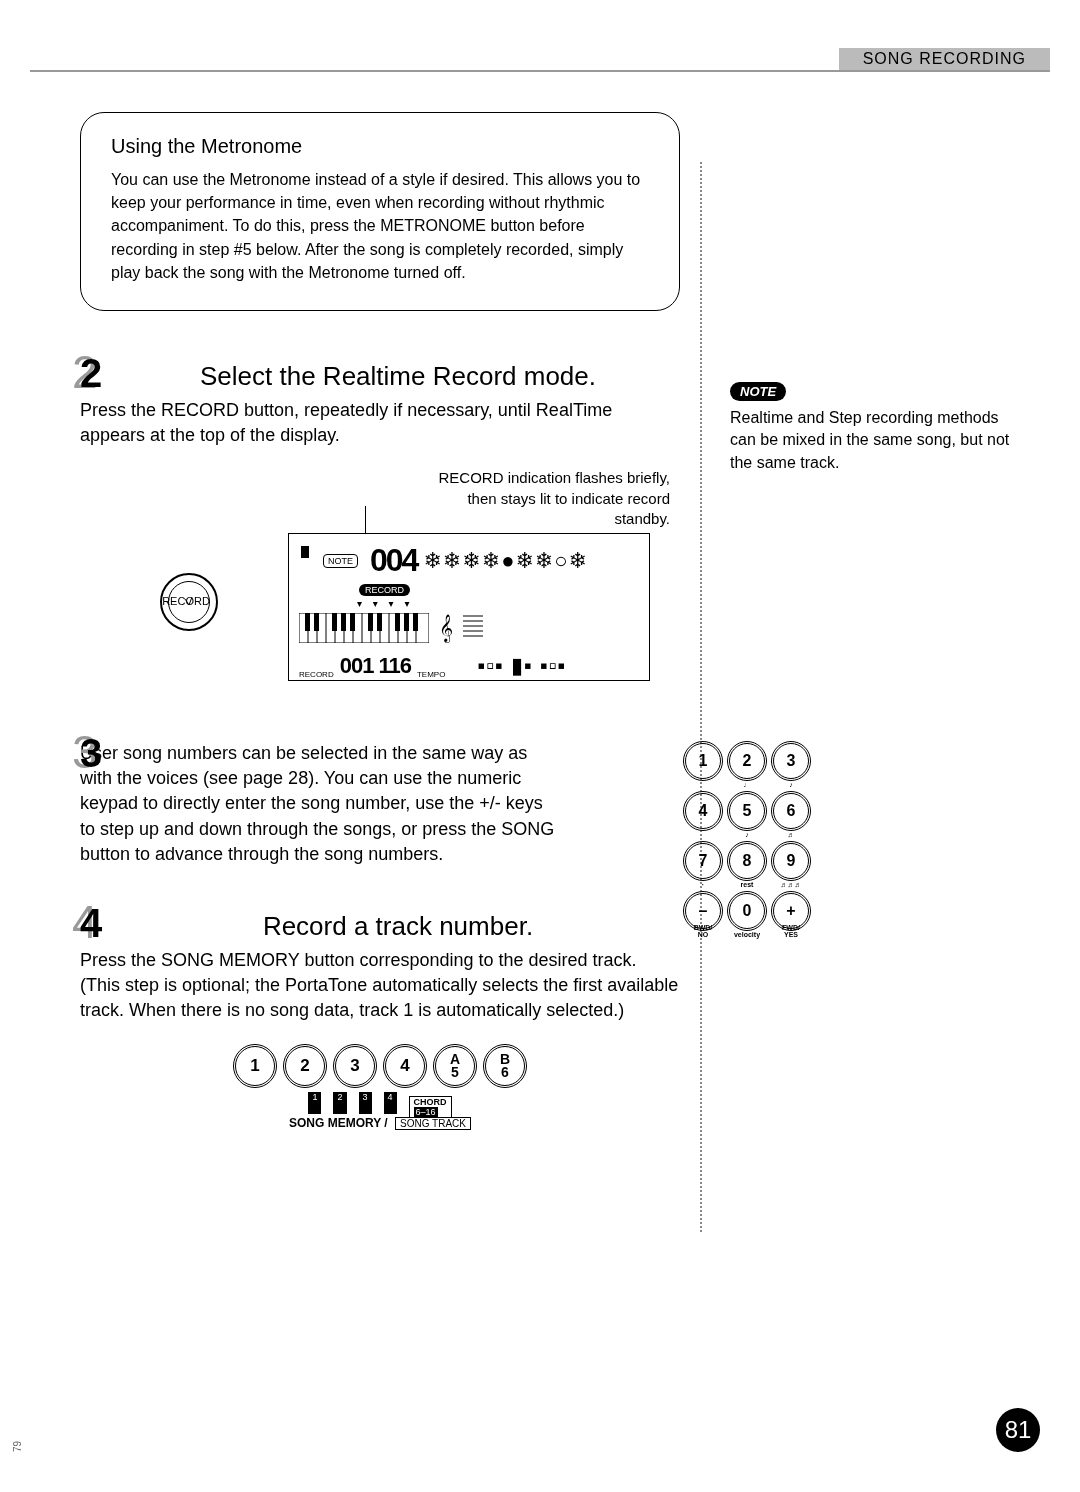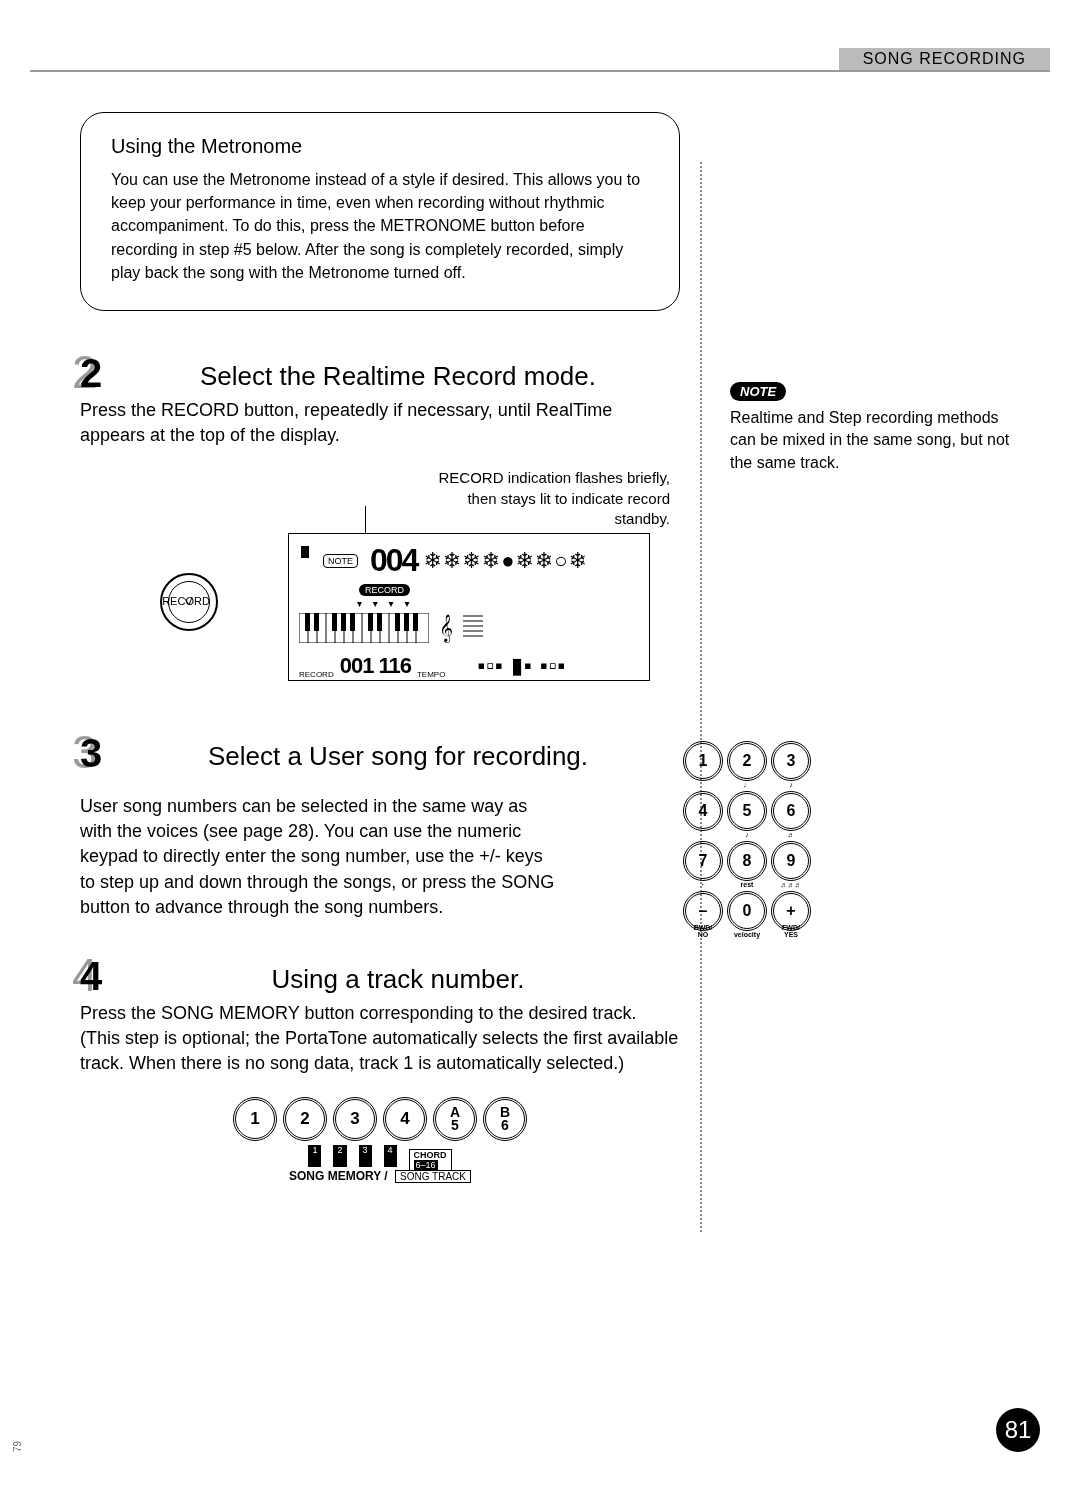--- a/index.html
+++ b/index.html
@@ -356,21 +356,20 @@
           <span class="lcd-small-label">TEMPO</span>
           <span class="lcd-segments">▪▫▪  ▮▪  ▪▫▪</span>
         </div>
       </div>
     </div>
   </div>
 
   <div class="step" style="position:relative;">
     <span class="step-num">3</span>
     <span class="step-num-front">3</span>
-    <div class="step-heading">Select a User song for recording.</div>
     <div class="step-body" style="margin-top:22px; width:480px;">User song numbers can be selected in the same way as with the voices (see page 28).  You can use the numeric keypad to directly enter the song number, use the +/- keys to step up and down through the songs, or press the SONG button to advance through the song numbers.</div>
 
     <div class="keypad">
       <div class="keypad-row">
         <div class="keypad-btn">
             <span>1</span>
             <span class="keypad-sub"></span>
           </div>
         <div class="keypad-btn">
             <span>2</span>
@@ -424,21 +423,21 @@
             <span class="keypad-sub" style="white-space:pre-line;">FWD/
 YES</span>
           </div>
       </div>
     </div>
   </div>
 
   <div class="step" style="margin-top:44px;">
     <span class="step-num">4</span>
     <span class="step-num-front">4</span>
-    <div class="step-heading">Using a track number.</div>
+    <div class="step-heading">Record a track number.</div>
     <div class="step-body">Press the SONG MEMORY button corresponding to the desired track.  (This step is optional; the PortaTone automatically selects the first available track.  When there is no song data, track 1 is automatically selected.)</div>
 
     <div class="song-memory-row">
       <div class="sm-btn">1</div>
       <div class="sm-btn">2</div>
       <div class="sm-btn">3</div>
       <div class="sm-btn">4</div>
       <div class="sm-btn sm-btn-split">
         <span>A</span>
         <span>5</span>

